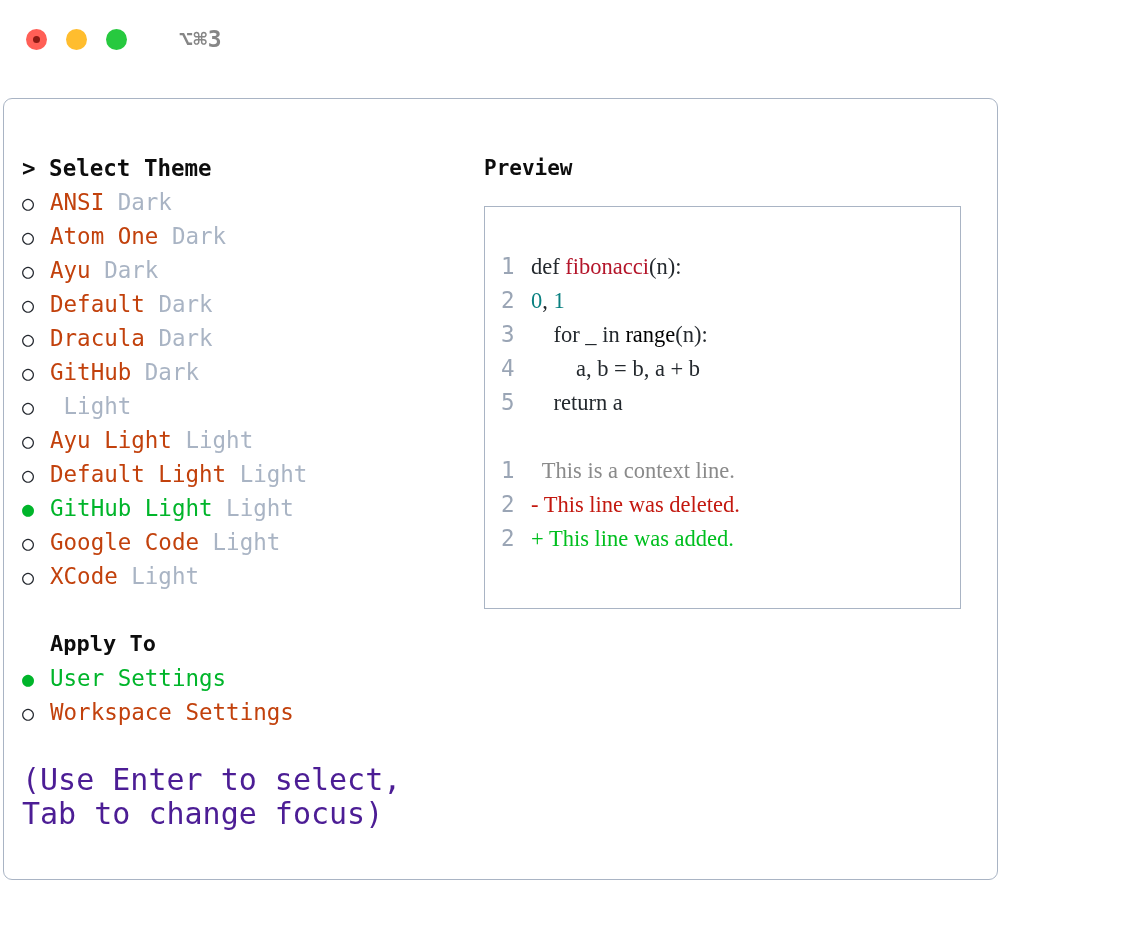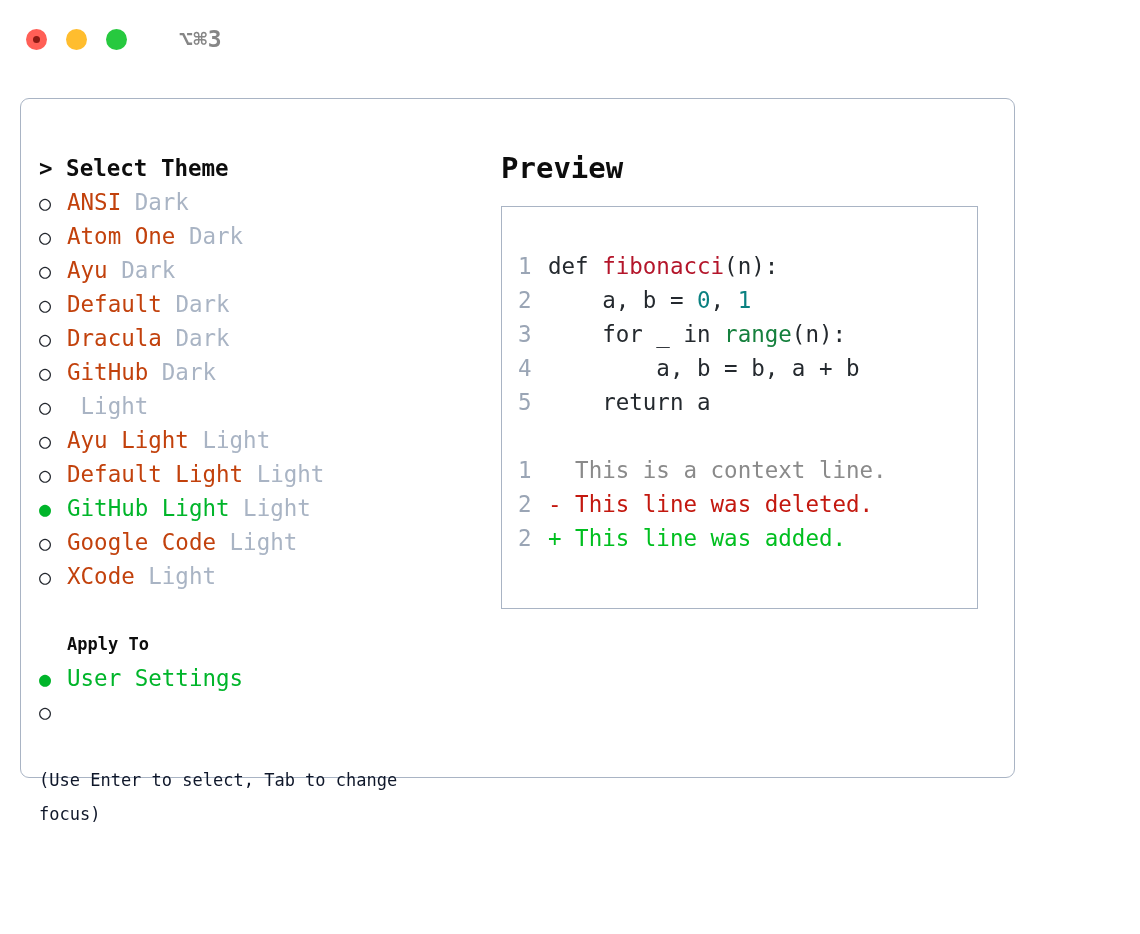--- a/index.html
+++ b/index.html
@@ -63,24 +63,24 @@
     font-size: 23px;
     font-weight: bold;
     color: #868686;
     letter-spacing: 0.5px;
     white-space: pre;
   }
 
   
   #content-panel {
     position: absolute;
-    left: 20px;
+    left: 3px;
     top: 98px;
     width: 995px;
-    height: 680px;
+    height: 782px;
     border: 1.6px solid #a9b4c4;
     border-radius: 9px;
     box-sizing: border-box;
     background: #ffffff;
   }
 
   #panes {
     position: absolute;
     left: 0; top: 0;
     width: 100%; height: 100%;
@@ -97,21 +97,21 @@
   .list-heading {
     font-size: 22.5px;
     font-weight: bold;
     color: #0d0d0d;
     white-space: pre;
     line-height: 34px;
     height: 34px;
   }
 
   .section-heading {
-    font-size: 17px;
+    font-size: 22px;
     font-weight: bold;
     color: #0d0d0d;
     white-space: pre;
     line-height: 34px;
     height: 34px;
     padding-left: 28px;
   }
 
   .opt-row {
     display: flex;
@@ -131,35 +131,35 @@
   .opt-row.selected .opt-marker { color: #00b52a; }
   .opt-label { color: #c2410c; }
   .opt-row.selected .opt-label { color: #00b52a; }
   .opt-variant { color: #a9b4c4; }
   .opt-row.selected .opt-variant { color: #a9b4c4; }
 
   #apply-section { margin-top: 34px; }
 
   #hint-text {
     margin-top: 34px;
-    font-size: 17px;
-    line-height: 34px;
-    color: #0f172a;
+    font-size: 30px;
+    line-height: 34px;
+    color: #4c1d95;
     width: 420px;
   }
 
   
   #right-pane {
     position: absolute;
     left: 480px;
     top: 52px;
     width: 500px;
   }
   #preview-title {
-    font-size: 29px;
+    font-size: 21px;
     font-weight: bold;
     color: #0d0d0d;
     line-height: 34px;
     height: 34px;
     white-space: pre;
   }
   #preview-box {
     margin-top: 21px;
     width: 477px;
     height: 403px;
@@ -181,24 +181,24 @@
     line-height: 34px;
     height: 34px;
     white-space: pre;
   }
   .lineno {
     width: 30px;
     flex: 0 0 30px;
     color: #9aa5b5;
     text-align: left;
   }
-  .code-text { color: #24292e; }
+  .code-text { color: #24292e; font-family: Liberation Serif, serif; }
   .tok-fn   { color: #b4152a; }
   .tok-num  { color: #0a8080; }
-  .tok-call { color: #15803d; }
+  .tok-call { color: #000000; }
 
   .diff-gap { height: 34px; }
   .diff-context .code-text { color: #8a8a8a; text-align: right; }
   .diff-del .code-text { color: #c3180f; }
   .diff-add .code-text { color: #00bf1f; }
 </style>
 </head>
 <body>
 
 <div id="app-window">
@@ -231,33 +231,33 @@
             <div class="opt-row"><span class="opt-marker">○</span><span class="opt-label">Default Light</span><span class="opt-label"> </span><span class="opt-variant">Light</span></div>
             <div class="opt-row selected"><span class="opt-marker">●</span><span class="opt-label">GitHub Light</span><span class="opt-label"> </span><span class="opt-variant">Light</span></div>
             <div class="opt-row"><span class="opt-marker">○</span><span class="opt-label">Google Code</span><span class="opt-label"> </span><span class="opt-variant">Light</span></div>
             <div class="opt-row"><span class="opt-marker">○</span><span class="opt-label">XCode</span><span class="opt-label"> </span><span class="opt-variant">Light</span></div>
           </div>
 
         <div id="apply-section">
           <div class="section-heading">Apply To</div>
           <div id="apply-items">
               <div class="opt-row selected"><span class="opt-marker">●</span><span class="opt-label">User Settings</span></div>
-              <div class="opt-row"><span class="opt-marker">○</span></div>
+              <div class="opt-row"><span class="opt-marker">○</span><span class="opt-label">Workspace Settings</span></div>
             </div>
         </div>
 
         <div id="hint-text">(Use Enter to select, Tab to change focus)</div>
       </div>
 
       <div id="right-pane">
         <div id="preview-title">Preview</div>
         <div id="preview-box">
           <div id="code-area">
               <div class="code-line"><span class="lineno">1</span><span class="code-text">def </span><span class="code-text tok-fn">fibonacci</span><span class="code-text">(n):</span></div>
-              <div class="code-line"><span class="lineno">2</span><span class="code-text">    a, b = </span><span class="code-text tok-num">0</span><span class="code-text">, </span><span class="code-text tok-num">1</span></div>
+              <div class="code-line"><span class="lineno">2</span><span class="code-text tok-num">0</span><span class="code-text">, </span><span class="code-text tok-num">1</span></div>
               <div class="code-line"><span class="lineno">3</span><span class="code-text">    for _ in </span><span class="code-text tok-call">range</span><span class="code-text">(n):</span></div>
               <div class="code-line"><span class="lineno">4</span><span class="code-text">        a, b = b, a + b</span></div>
               <div class="code-line"><span class="lineno">5</span><span class="code-text">    return a</span></div>
               <div class="diff-gap"></div>
               <div class="code-line diff-context"><span class="lineno">1</span><span class="code-text">  This is a context line.</span></div>
               <div class="code-line diff-del"><span class="lineno">2</span><span class="code-text">- This line was deleted.</span></div>
               <div class="code-line diff-add"><span class="lineno">2</span><span class="code-text">+ This line was added.</span></div>
             </div>
         </div>
       </div>

